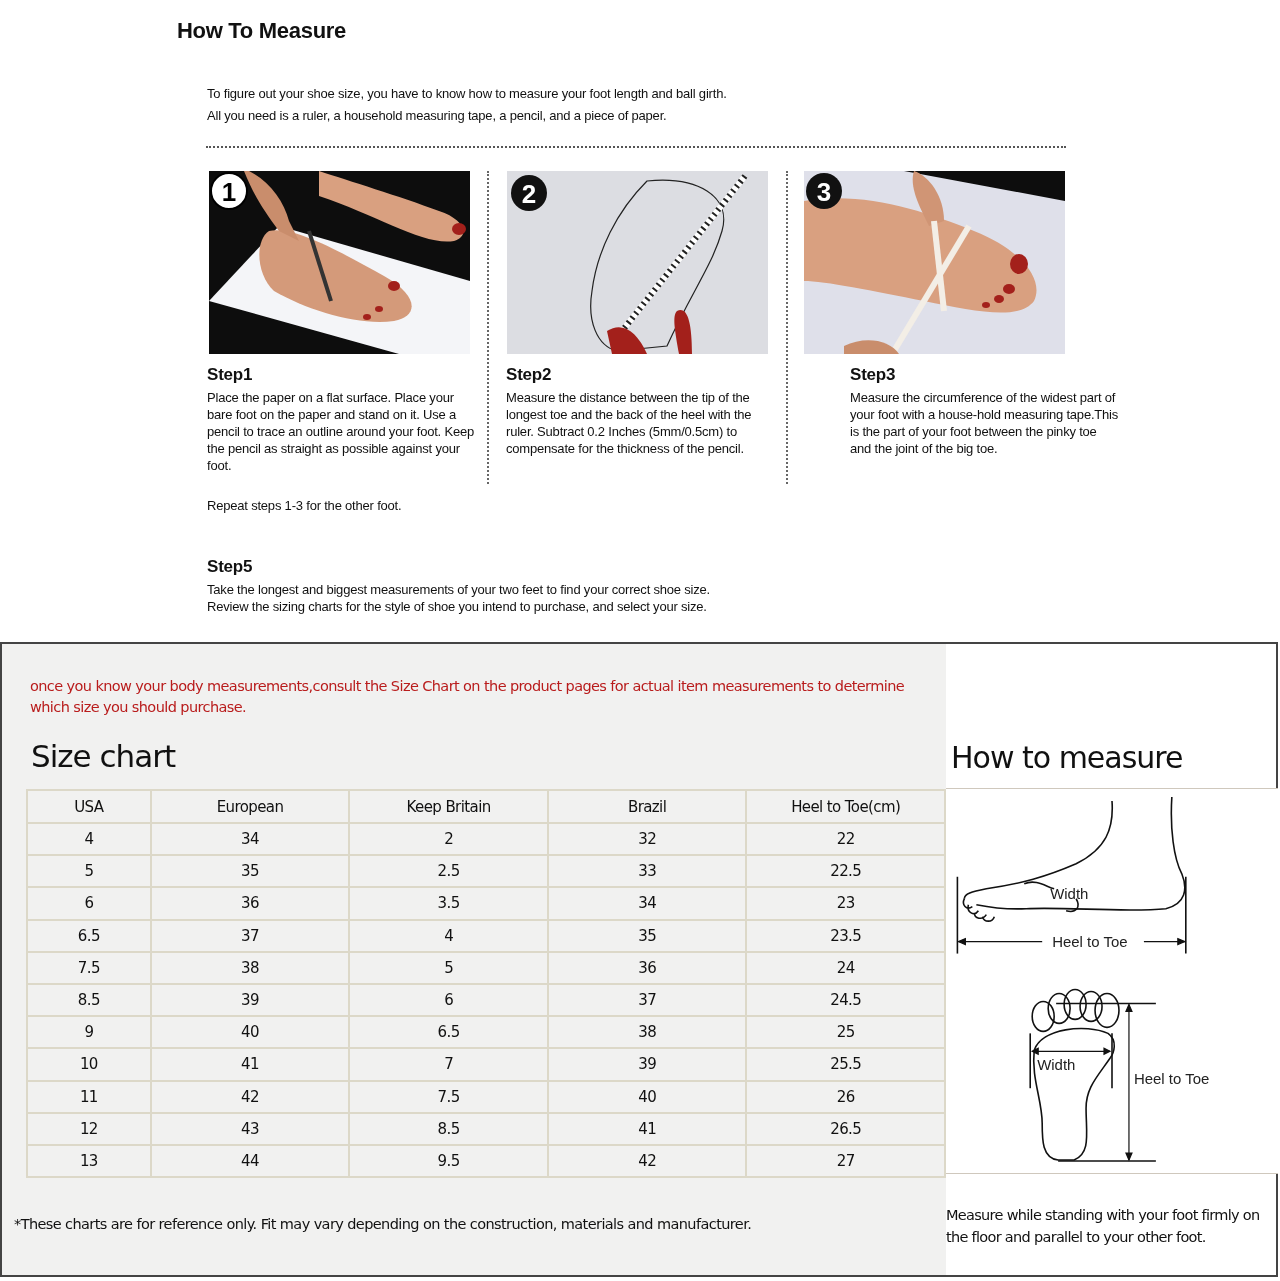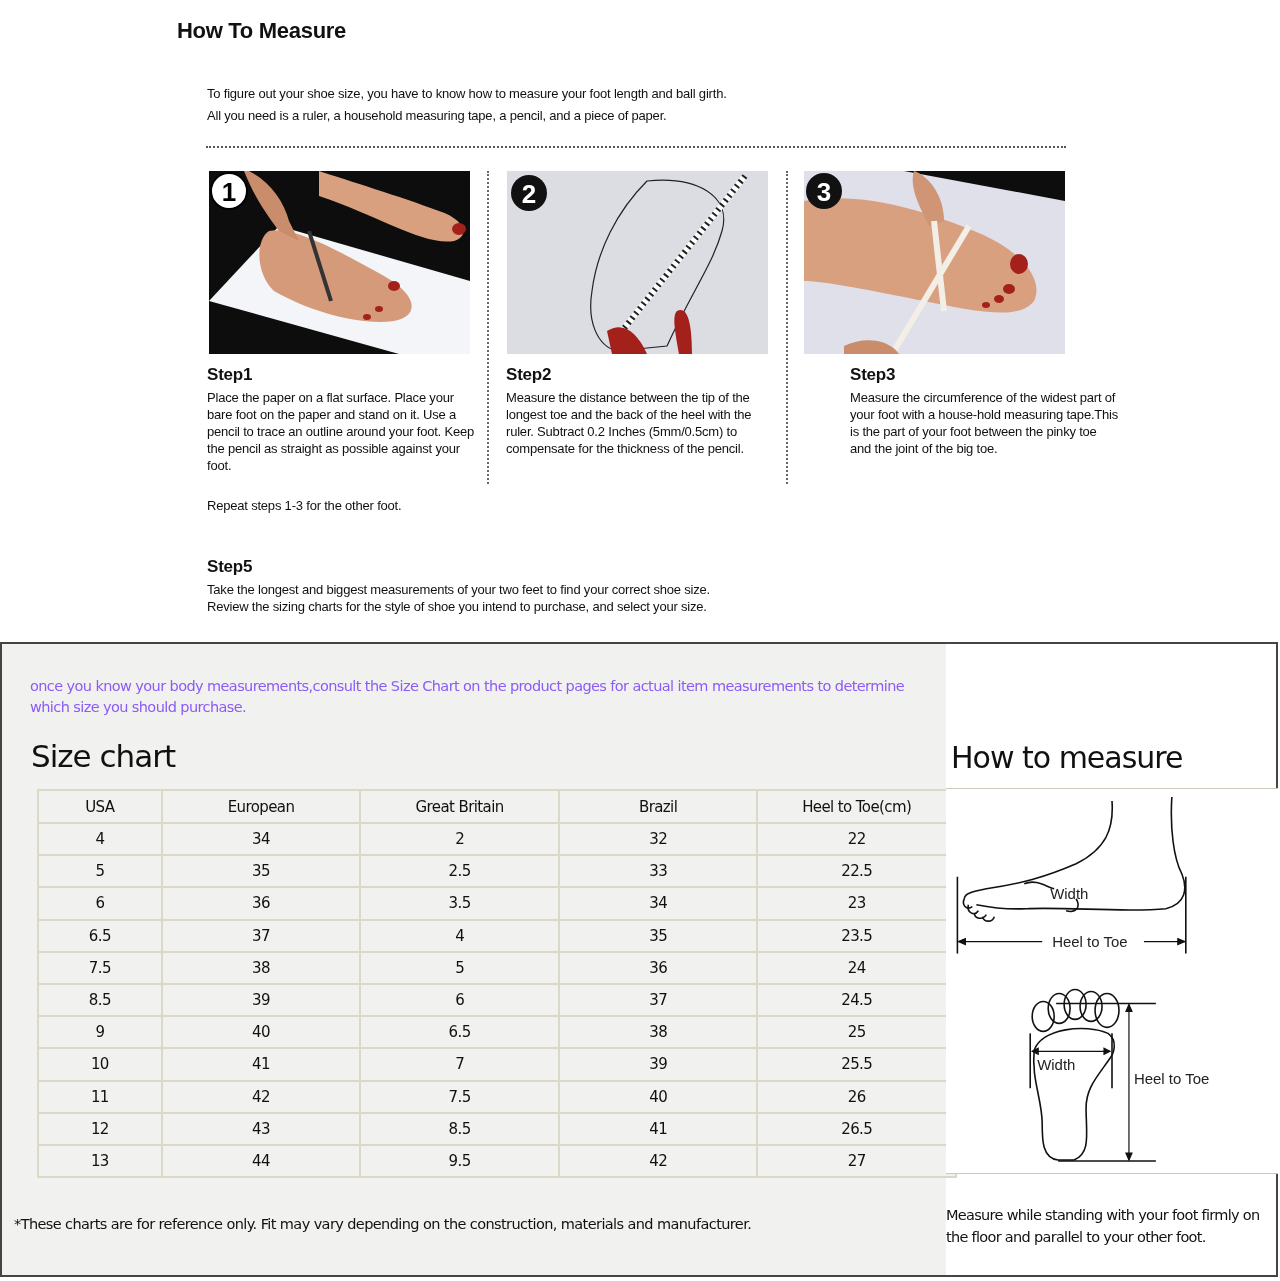--- a/index.html
+++ b/index.html
@@ -25,27 +25,27 @@
   .step .p { font-size: 13px; line-height: 17px; letter-spacing: -0.2px; }
   .s1 { left: 207px; top: 365px; }
   .s2 { left: 506px; top: 365px; }
   .s3 { left: 824px; top: 365px; margin-left: 26px; }
   .s4 { left: 207px; top: 497px; width: 600px; }
   .s5 { left: 207px; top: 557px; width: 620px; }
 
   
   .panel { position: absolute; left: 0; top: 642px; width: 1278px; height: 635px; border: 2px solid #444; background: #fff; }
   .panel-left { position: absolute; left: 0; top: 0; width: 944px; height: 631px; background: #f1f1f0; }
-  .panel-note { position: absolute; left: 28px; top: 32px; width: 900px; font-family: "DejaVu Sans", sans-serif; font-size: 14.5px; line-height: 21px; letter-spacing: -0.6px; color: #8b5cf6; }
+  .panel-note { position: absolute; left: 28px; top: 32px; width: 900px; font-family: "DejaVu Sans", sans-serif; font-size: 14.5px; line-height: 21px; letter-spacing: -0.6px; color: #b91c1c; }
   .chart-title { position: absolute; left: 29px; top: 94px; font-family: "DejaVu Sans", sans-serif; font-size: 31px; letter-spacing: -1px; }
   .measure-title { position: absolute; left: 949px; top: 96px; font-family: "DejaVu Sans", sans-serif; font-size: 30px; letter-spacing: -1px; }
   .measure-rule { position: absolute; left: 944px; top: 144px; width: 332px; border-top: 1px solid #cfc8bd; }
 
   table.size { position: absolute; left: 24px; top: 145px; width: 920px; border-collapse: collapse; background: #f1f1f0;
-               font-family: "DejaVu Sans", sans-serif; font-size: 15px; letter-spacing: -0.6px; margin-left: 11px; }
+               font-family: "DejaVu Sans", sans-serif; font-size: 15px; letter-spacing: -0.6px; }
   table.size th, table.size td { border: 2px solid #dcd8c8; text-align: center; height: 32.2px; font-weight: normal; }
   table.size th { height: 33px; }
   table.size col.c1 { width: 124px; }
   table.size col.c2 { width: 199px; }
   table.size col.c3 { width: 199px; }
   table.size col.c4 { width: 199px; }
   table.size col.c5 { width: 199px; }
 
   .diagram { position: absolute; left: 944px; top: 145px; width: 332px; height: 385px; border-bottom: 1px solid #cfc8bd; background: #fff; }
   .diagram svg { width: 100%; height: 100%; display: block; }
@@ -146,21 +146,21 @@
         <col class="c1">
         <col class="c2">
         <col class="c3">
         <col class="c4">
         <col class="c5">
       </colgroup>
     <thead>
       <tr>
         <th>USA</th>
         <th>European</th>
-        <th>Great Britain</th>
+        <th>Keep Britain</th>
         <th>Brazil</th>
         <th>Heel to Toe(cm)</th>
       </tr>
     </thead>
     <tbody>
       <tr>
           <td>4</td>
           <td>34</td>
           <td>2</td>
           <td>32</td>

